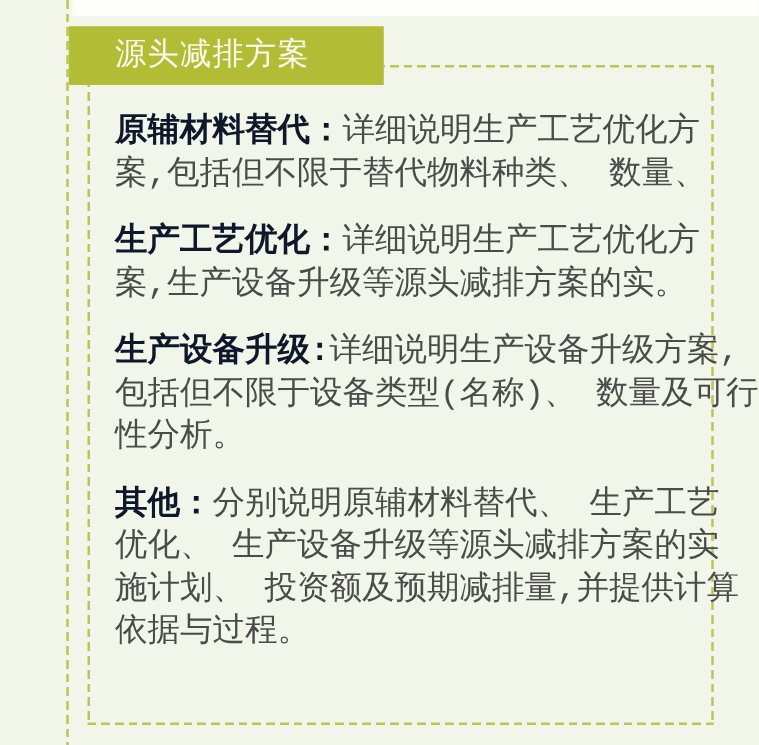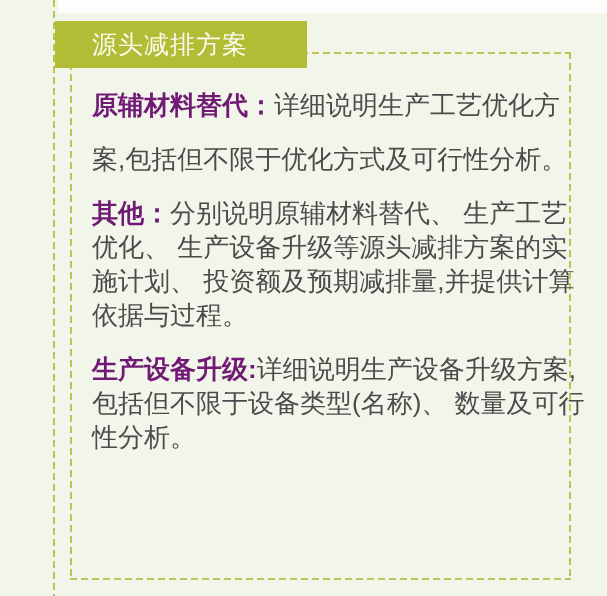--- a/index.html
+++ b/index.html
@@ -3,21 +3,21 @@
 <meta charset="utf-8">
 <style>
   :root{
     --bg:#f2f5e9;
     --accent:#b2bd35;
     --dash:#bdc455;
     --text:#4b4b4b;
     --badge-text:#fafbf0;
     --strip:#fdfdfc;
   }
-  *{margin:0;padding:0;box-sizing:border-box;}
+  *{margin:0;padding:0;box-sizing:border-box;font-family:Liberation Mono, monospace;}
   body{
     font-family:"Liberation Sans", sans-serif;
     background:#ffffff;
   }
   .canvas{
     position:relative;
     width:607px;
     height:596px;
     background:var(--bg);
     overflow:hidden;
@@ -69,21 +69,21 @@
     z-index:2;
   }
   .para{margin-bottom:20px;}
   .tline{
     line-height:34px;
     height:34px;
     white-space:nowrap;
   }
   .lead{
     font-weight:700;
-    color:#701a75;
+    color:#0f172a;
   }
 </style>
 </head>
 <body>
 
 <div class="canvas">
 
   <div class="top-strip"></div>
 
   <div class="outer-line"></div>
@@ -91,33 +91,35 @@
   <div class="dashed-box"></div>
 
   <div class="badge">
     <span>源头减排方案</span>
   </div>
 
   <div class="content">
 
     <div class="para">
       <div class="tline"><b class="lead">原辅材料替代：</b><span>详细说明生产工艺优化方</span></div>
+      <div class="tline">案,包括但不限于替代物料种类、 数量、</div>
     </div>
 
     <div class="para">
-      <div class="tline">案,包括但不限于优化方式及可行性分析。</div>
+      <div class="tline"><b class="lead">生产工艺优化：</b><span>详细说明生产工艺优化方</span></div>
+      <div class="tline">案,生产设备升级等源头减排方案的实。</div>
+    </div>
+
+    <div class="para">
+      <div class="tline"><b class="lead">生产设备升级:</b><span>详细说明生产设备升级方案,</span></div>
+      <div class="tline">包括但不限于设备类型(名称)、 数量及可行</div>
+      <div class="tline">性分析。</div>
     </div>
 
     <div class="para">
       <div class="tline"><b class="lead">其他：</b><span>分别说明原辅材料替代、 生产工艺</span></div>
       <div class="tline">优化、 生产设备升级等源头减排方案的实</div>
       <div class="tline">施计划、 投资额及预期减排量,并提供计算</div>
       <div class="tline">依据与过程。</div>
     </div>
 
-    <div class="para">
-      <div class="tline"><b class="lead">生产设备升级:</b><span>详细说明生产设备升级方案,</span></div>
-      <div class="tline">包括但不限于设备类型(名称)、 数量及可行</div>
-      <div class="tline">性分析。</div>
-    </div>
-
   </div>
 </div>
 
 </body></html>

